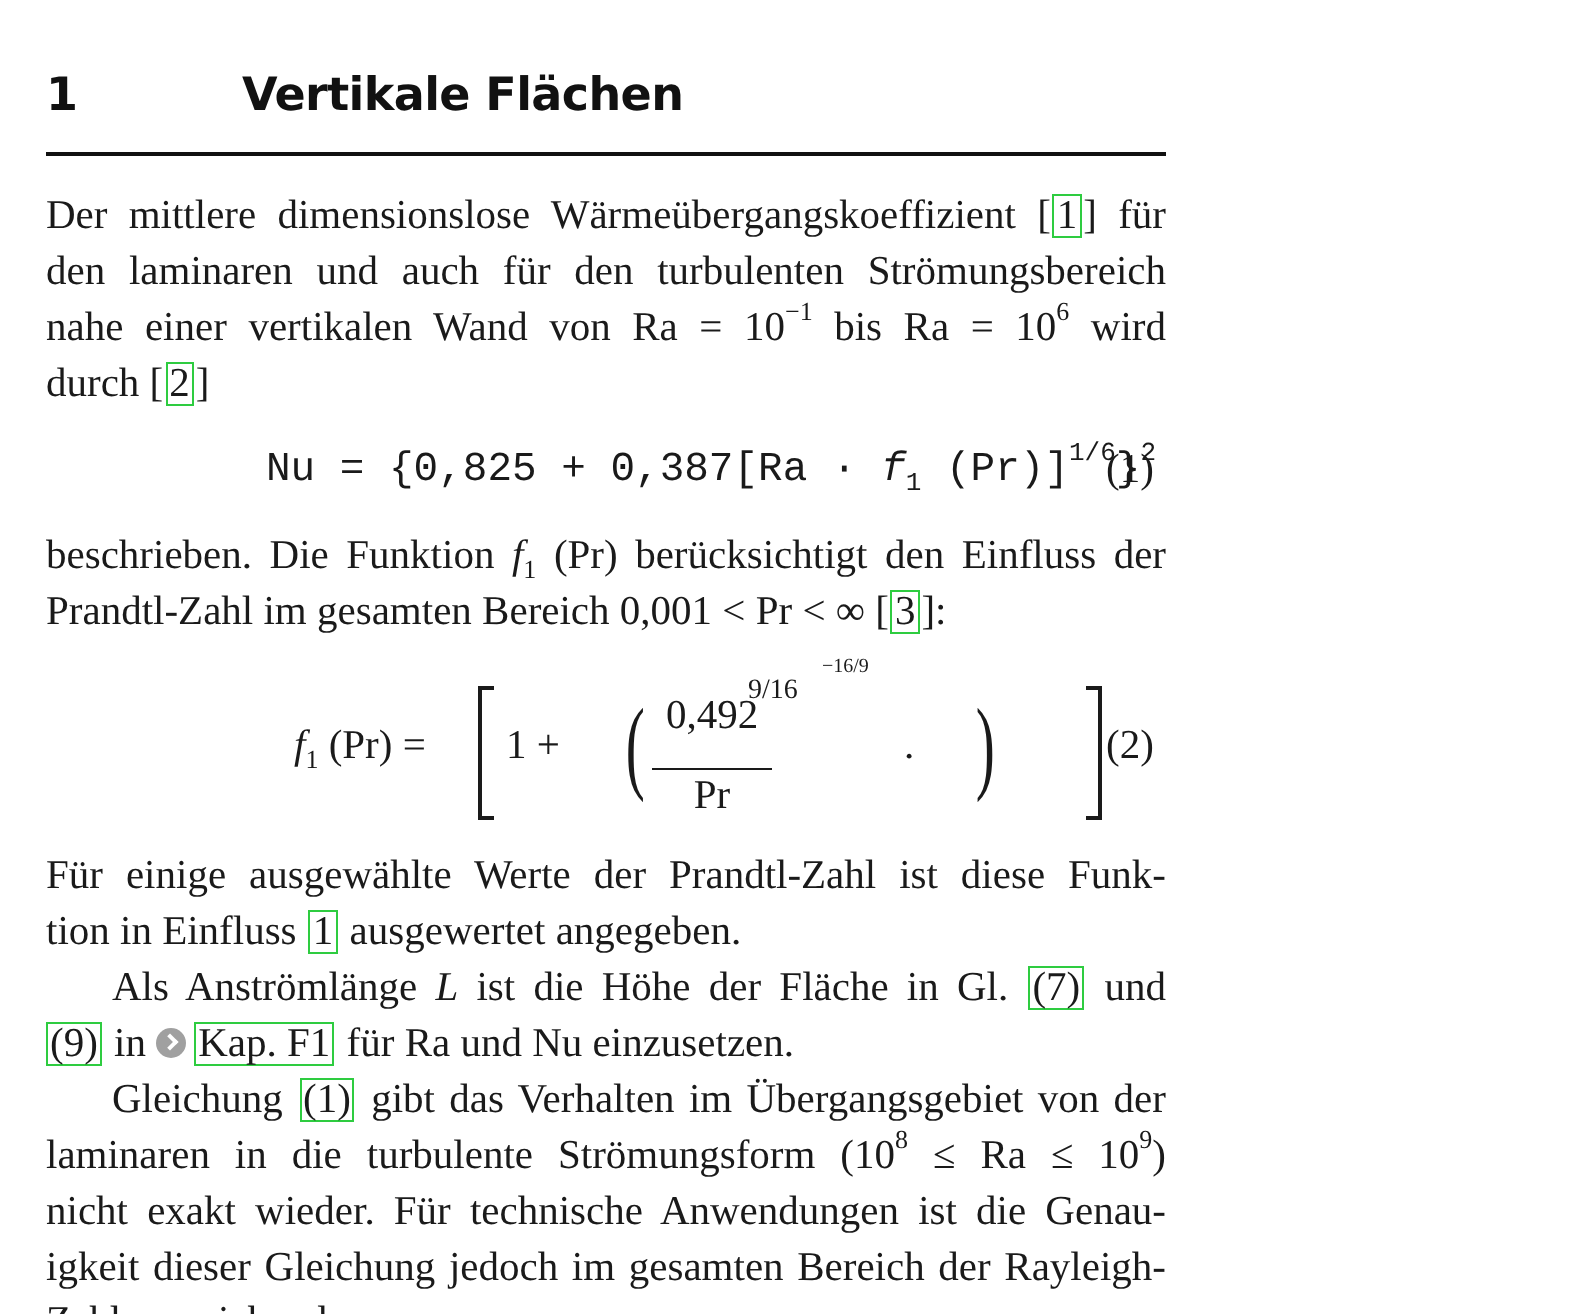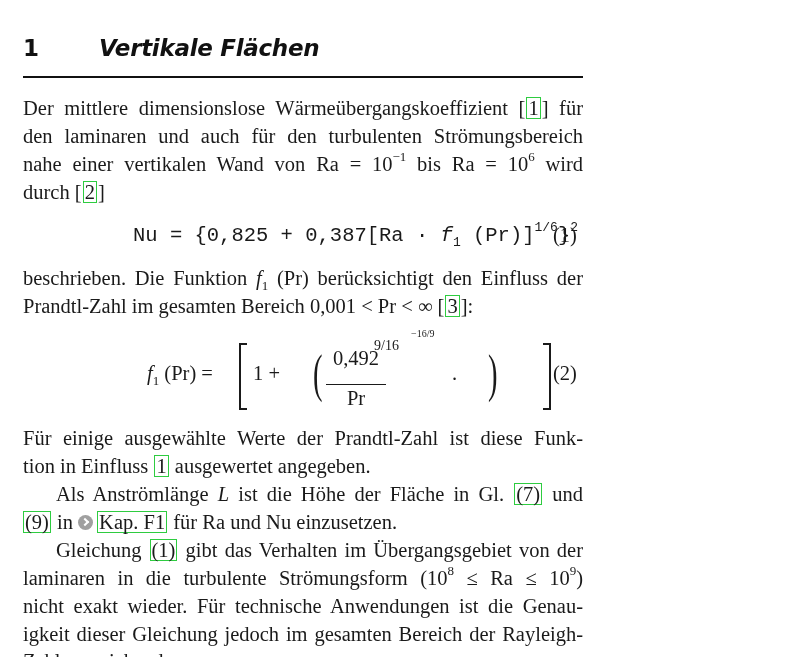--- a/index.html
+++ b/index.html
@@ -2,21 +2,21 @@
 <html><head>
 <meta charset="utf-8">
 <style>
   html, body { margin: 0; padding: 0; background: #ffffff; }
   body { width: 797px; height: 657px; overflow: hidden; position: relative; color: #1a1a1a; }
   .page { position: absolute; left: 0; top: 0; width: 797px; height: 657px; }
 
   .heading { position: absolute; left: 23px; top: 33px; width: 560px; height: 44px;
     font-family: "DejaVu Sans", sans-serif; font-weight: bold; font-size: 23px; color: #111; }
   .heading .num { position: absolute; left: 0; top: 2px; }
-  .heading .title { position: absolute; left: 76px; top: 2px; letter-spacing: -0.3px; font-style: italic; }
+  .heading .title { position: absolute; left: 98px; top: 2px; letter-spacing: -0.3px; }
   .rule { position: absolute; left: 23px; top: 76px; width: 560px; height: 2px; background: #111; }
 
   .line { position: absolute; left: 23px; width: 560px; font-family: Liberation Serif, serif;
     font-size: 20.5px; line-height: 28px; white-space: nowrap; color: #1a1a1a; }
   .justify { text-align: justify; text-align-last: justify; }
   .indent { padding-left: 33px; box-sizing: border-box; }
 
   .ref { display: inline-block; border: 1px solid #2ecc40; line-height: 20px; padding: 0 1px; margin: 0 1px; color: #1a1a1a; }
   sup { font-size: 13px; line-height: 0; position: relative; top: -2px; }
   sub { font-size: 13px; line-height: 0; }

